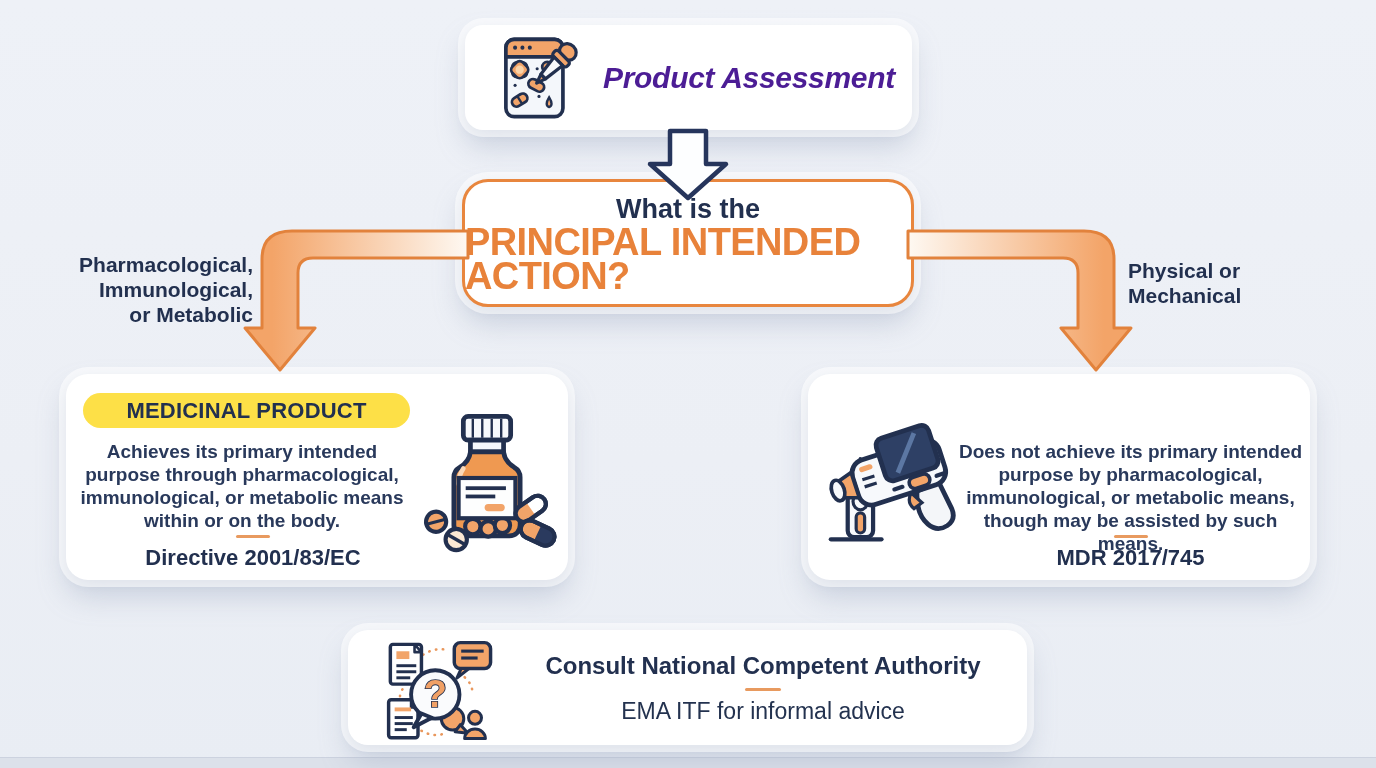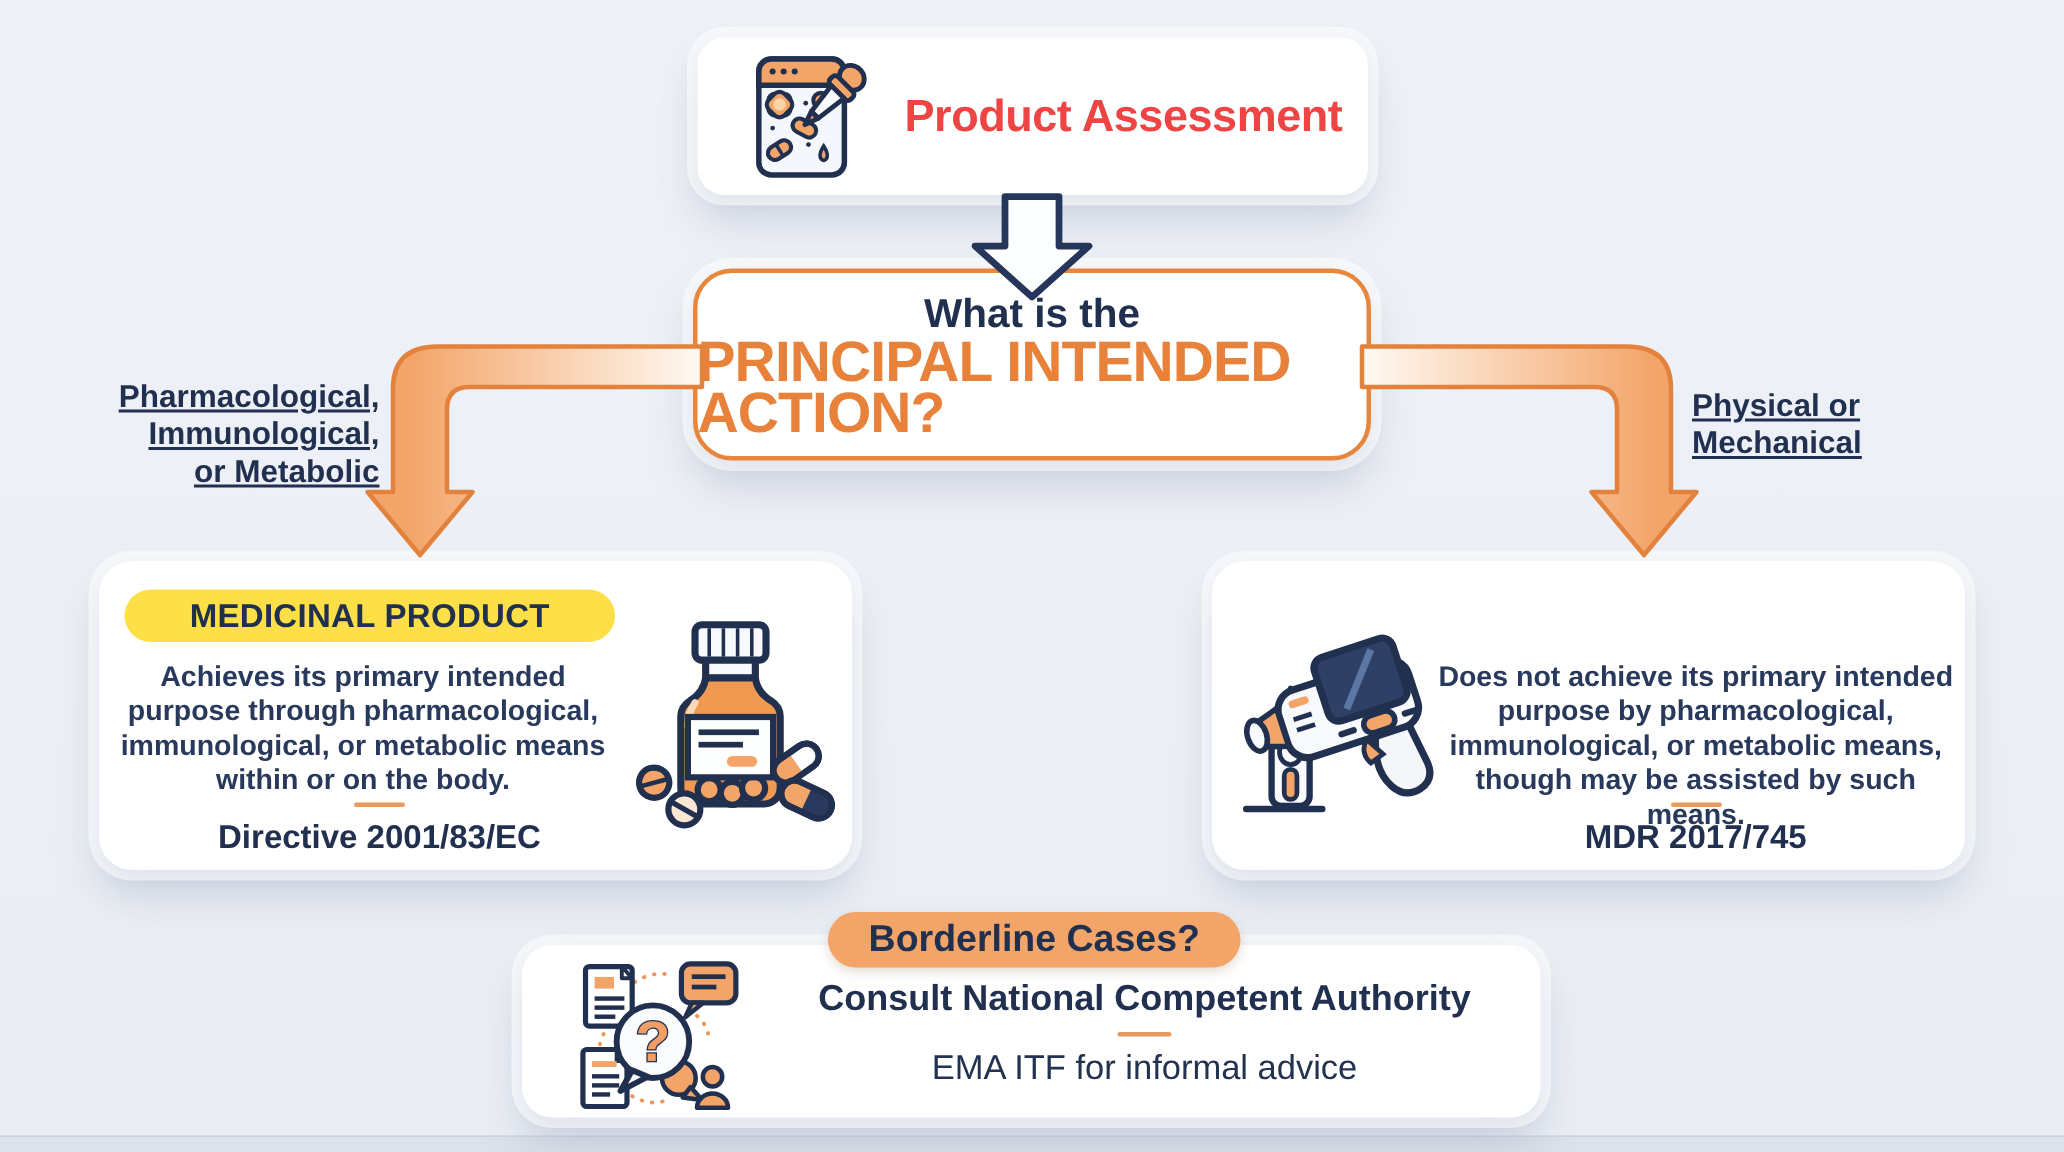--- a/index.html
+++ b/index.html
@@ -14,30 +14,30 @@
     background:#dce1ea; border-top:1px solid #ccd2df; z-index:1; }
 
   .card {
     position:absolute; background:#ffffff;
     box-shadow:0 0 0 7px rgba(255,255,255,.55), 0 16px 28px rgba(145,158,185,.38), 0 3px 8px rgba(145,158,185,.25);
     z-index:3;
   }
   .top-card { left:465px; top:25px; width:447px; height:105px; border-radius:18px;
     display:flex; align-items:center; }
   .top-card .icon-wrap { width:96px; height:92px; margin-left:26px; flex:0 0 auto; }
-  .title { font-size:30px; font-weight:700; color:#ef4444; letter-spacing:-.3px; margin-left:16px; }
+  .title { font-size:30px; font-weight:700; color:#4c1d95; letter-spacing:-.3px; margin-left:16px;font-style:italic; }
 
   .q-box { left:462px; top:179px; width:452px; height:128px; border-radius:26px;
     border:3.5px solid #E8863E; display:flex; flex-direction:column; align-items:center; justify-content:center; }
   .q1 { font-size:27px; font-weight:700; color:#22304F; line-height:32px; }
   .q2 { font-size:38px; font-weight:700; color:#E8823A; letter-spacing:-.6px; line-height:34px; }
 
   #arrows { position:absolute; left:0; top:0; z-index:4; pointer-events:none; }
 
-  .branch-label { position:absolute; z-index:5; font-size:21px; font-weight:700; color:#22304F; line-height:25px;text-decoration:underline; }
+  .branch-label { position:absolute; z-index:5; font-size:21px; font-weight:700; color:#22304F; line-height:25px; }
   .branch-left { right:1123px; top:252px; text-align:right; width:250px; }
   .branch-right { left:1128px; top:258px; text-align:left; width:240px; }
 
   .big-card { top:374px; width:502px; height:206px; border-radius:22px; }
   .left-card { left:66px; }
   .right-card { left:808px; }
 
   .card-pill { position:absolute; height:35px; width:327px; top:19px; border-radius:18px;
     background:#fde047; display:flex; align-items:center; justify-content:center;
     font-size:22px; font-weight:700; letter-spacing:.2px; color:#22304F; }
@@ -216,21 +216,20 @@
           <rect x="64" y="28" width="52" height="42" rx="7" fill="#2E4065" stroke="#22304F" stroke-width="4.5"></rect>
           <line x1="102" y1="33" x2="76" y2="64" stroke="#5C77A3" stroke-width="4.5"></line>
           <line x1="68" y1="78" x2="76" y2="78" stroke="#22304F" stroke-width="4" stroke-linecap="round"></line>
           <rect x="83" y="72.5" width="20" height="11" rx="5.5" fill="#F2A469" stroke="#22304F" stroke-width="3.5"></rect>
           <line x1="110" y1="78" x2="118" y2="78" stroke="#22304F" stroke-width="4" stroke-linecap="round"></line>
         </g>
       </svg>
     </div>
   </div>
 
-  <div class="badge">Borderline Cases?</div>
 
   <div class="card bottom-card">
     <div class="card-icon">
       <svg viewBox="0 0 140 125">
         <path d="M54,24 q12,-8 26,-6" fill="none" stroke="#E9975C" stroke-width="3" stroke-linecap="round" stroke-dasharray="0.5 7.5"></path>
         <path d="M30,64 q-6,10 0,22" fill="none" stroke="#E9975C" stroke-width="3" stroke-linecap="round" stroke-dasharray="0.5 7.5"></path>
         <path d="M102,50 q9,8 9,18" fill="none" stroke="#E9975C" stroke-width="3" stroke-linecap="round" stroke-dasharray="0.5 7.5"></path>
         <path d="M52,112 q12,7 24,4" fill="none" stroke="#E9975C" stroke-width="3" stroke-linecap="round" stroke-dasharray="0.5 7.5"></path>
 
         <g>

